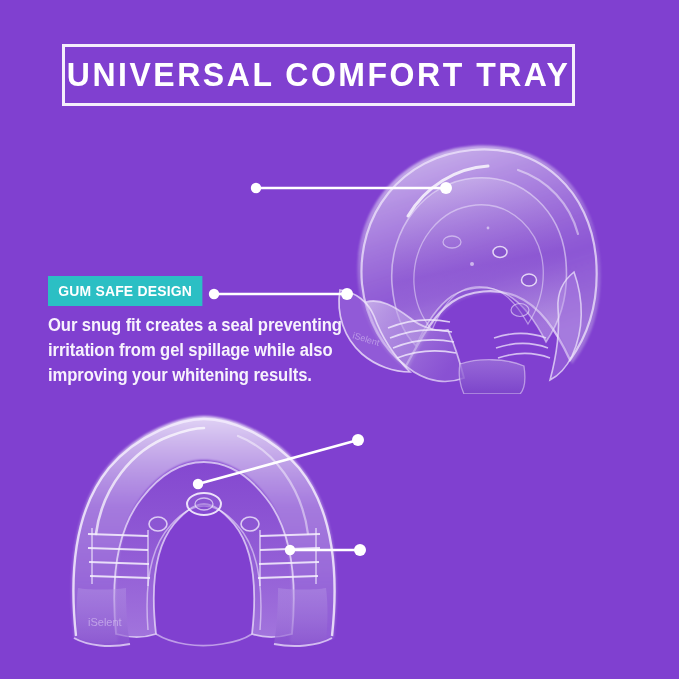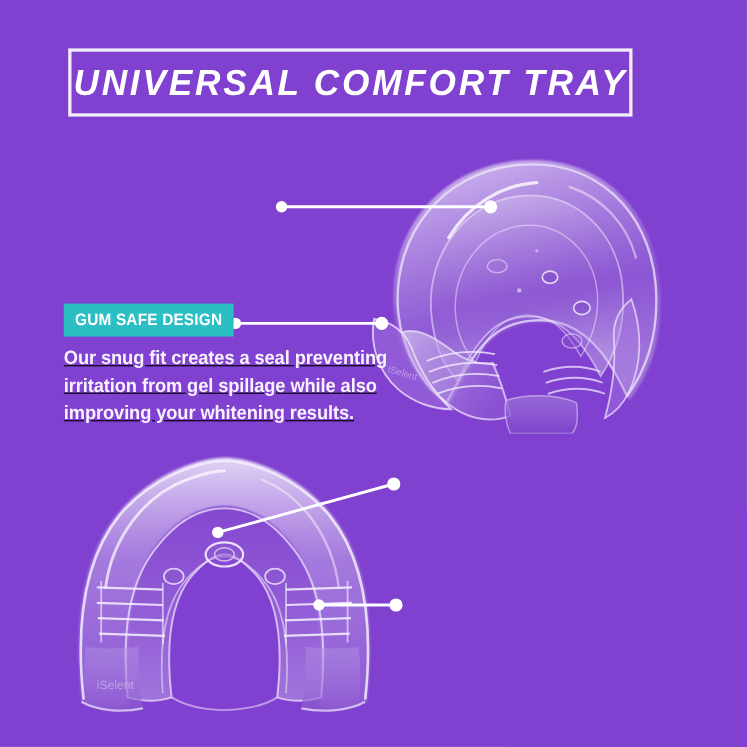--- a/index.html
+++ b/index.html
@@ -22,21 +22,20 @@
     position: absolute;
     left: 62px;
     top: 44px;
     width: 513px;
     height: 62px;
     border: 3px solid #f4eefb;
     box-sizing: border-box;
     display: flex;
     align-items: center;
     justify-content: center;
-    font-style: italic;
   }
   .title-text {
     color: #ffffff;
     font-size: 33px;
     font-weight: 700;
     letter-spacing: 2.6px;
     transform: scaleX(0.97);
     white-space: nowrap;
     font-family: "Liberation Sans Narrow", "Liberation Sans", sans-serif;
   }
@@ -273,21 +272,21 @@
     <circle cx="168" cy="10" r="6" fill="#ffffff"></circle>
   </svg>
 
   <svg class="connector" style="left:282px; top:540px; width:96px; height:20px;" viewBox="0 0 96 20">
     <line x1="8" y1="10" x2="78" y2="10" stroke="#ffffff" stroke-width="2.6"></line>
     <circle cx="8" cy="10" r="5.2" fill="#ffffff"></circle>
     <circle cx="78" cy="10" r="6" fill="#ffffff"></circle>
   </svg>
 
 
-  <div class="feature" style="left:58px; top:276px; width:300px;text-decoration:underline;">
+  <div class="feature" style="left:48px; top:276px; width:300px;">
     <div class="badge">GUM SAFE DESIGN</div>
     <div class="body-text">
       <div>Our snug fit creates a seal preventing</div>
       <div>irritation from gel spillage while also</div>
       <div>improving your whitening results.</div>
     </div>
   </div>
 
 
 

